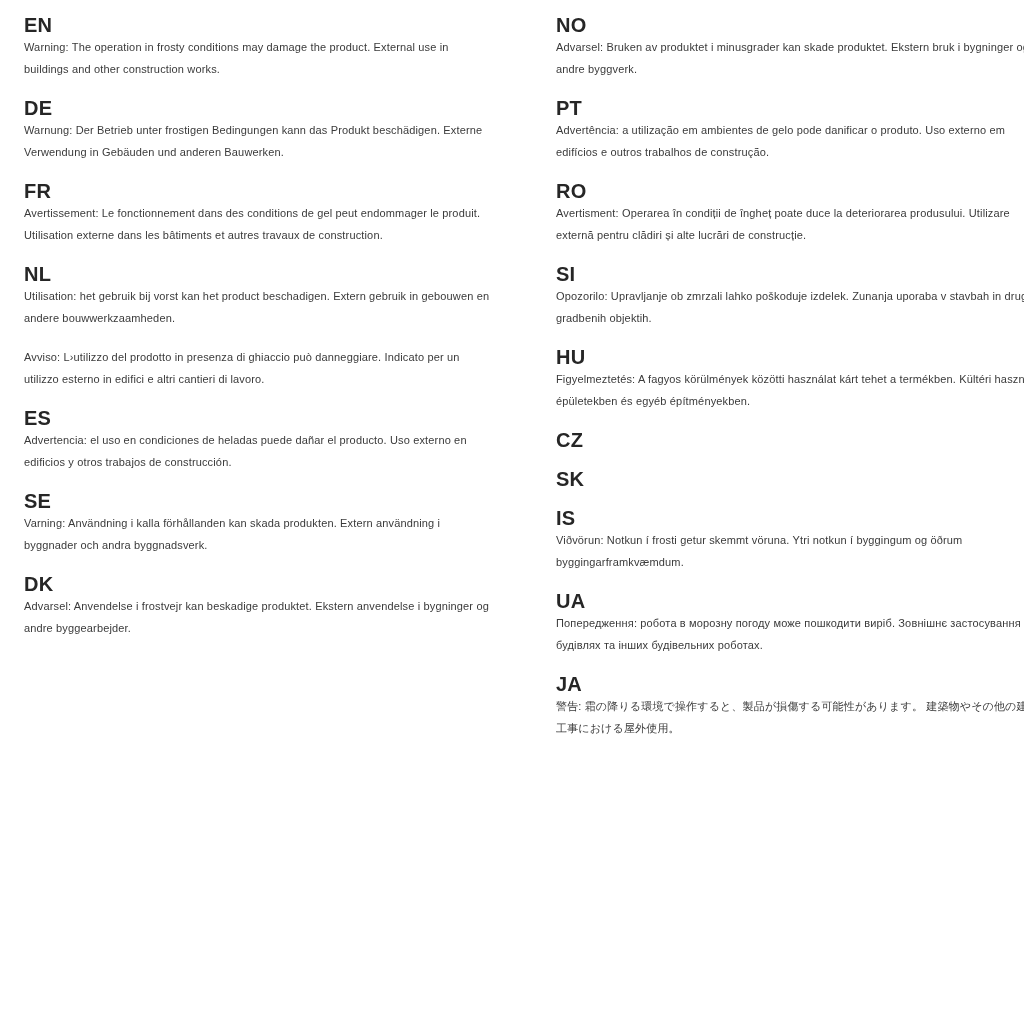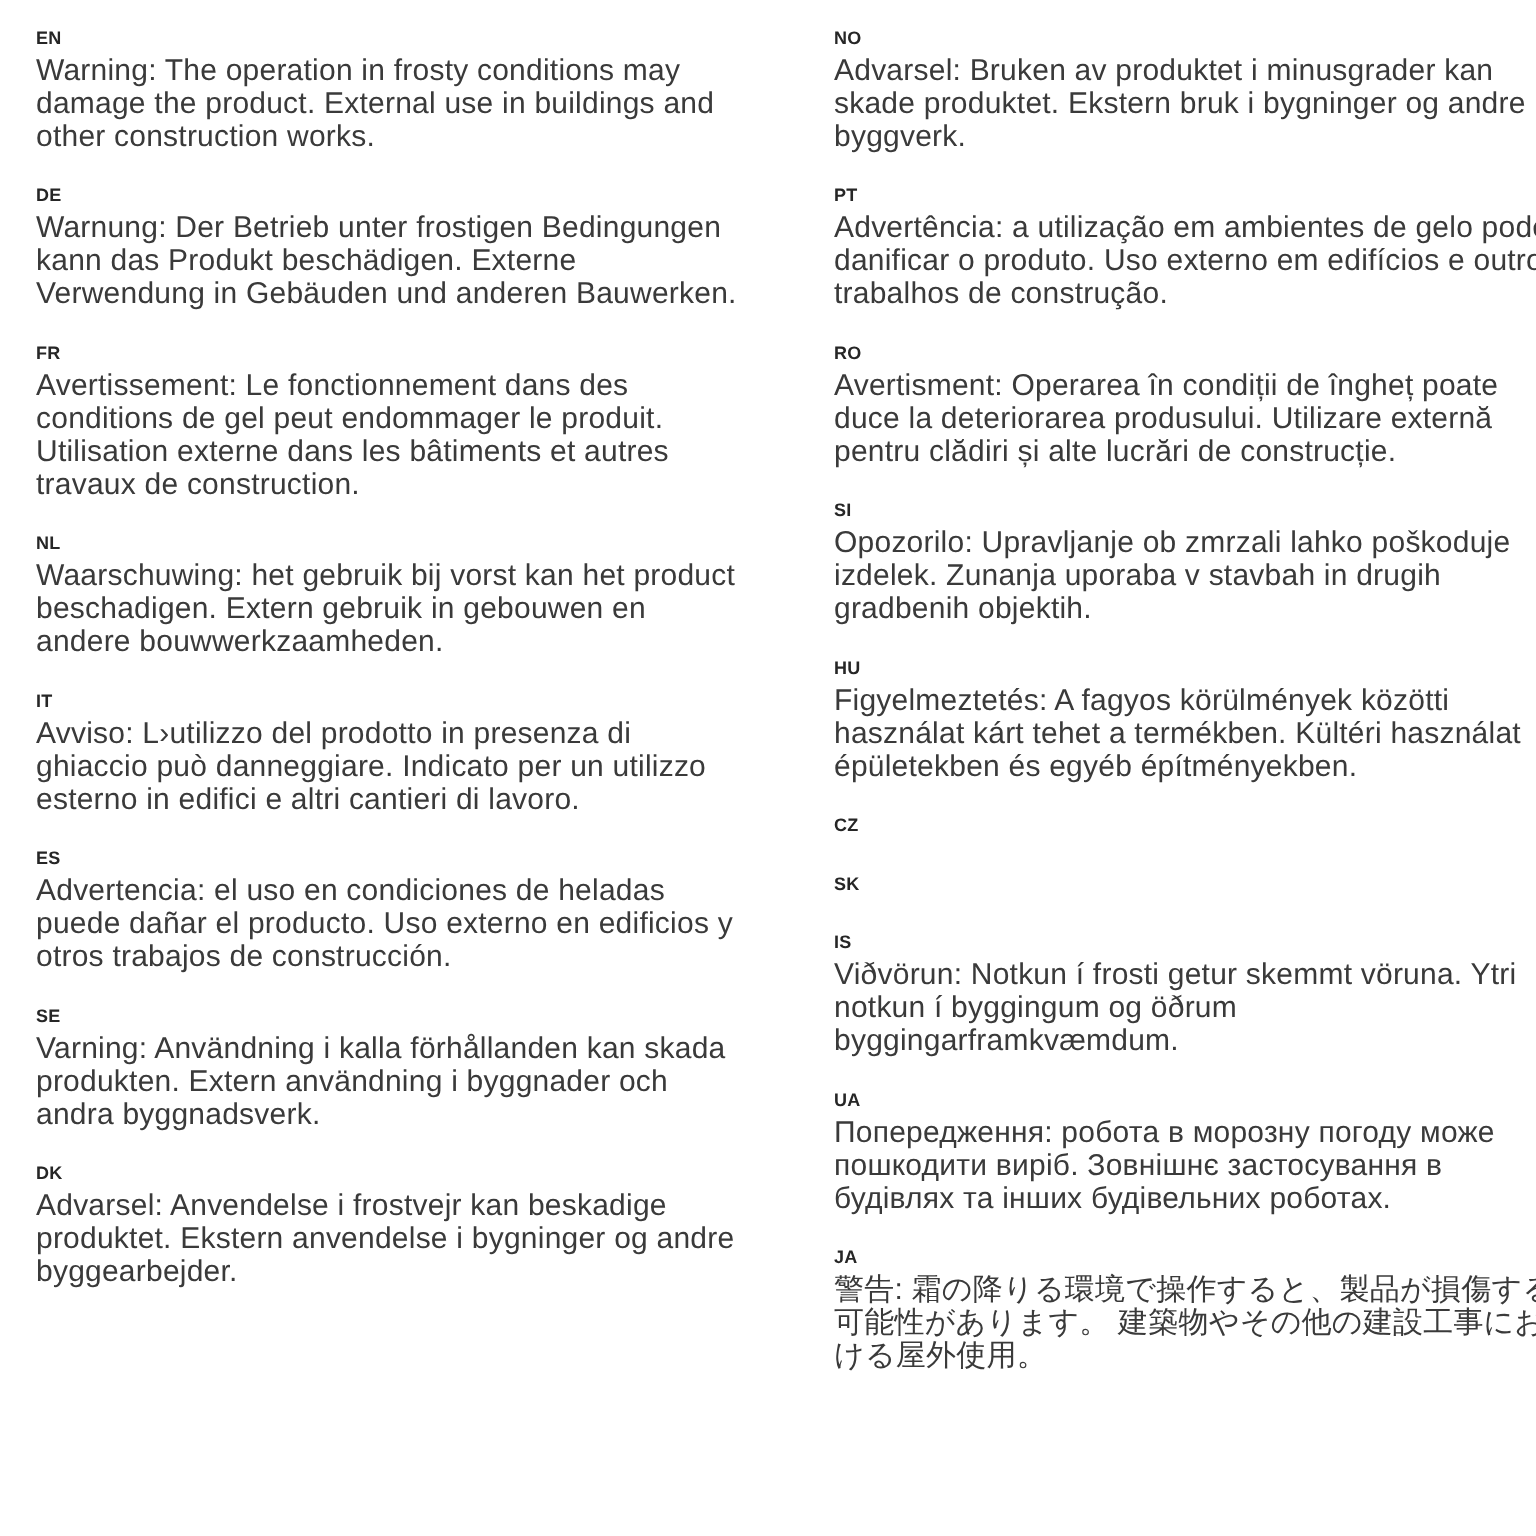--- a/index.html
+++ b/index.html
@@ -27,29 +27,29 @@
   .col-right {
     left: 516px;
     width: 488px;
     margin-left: 40px;
   }
   .section {
     margin-bottom: 17px;
   }
   .lang-code {
     margin: 0;
-    font-size: 12px;
+    font-size: 20px;
     font-weight: 700;
     line-height: 22px;
     color: #262626;
     letter-spacing: 0.2px;
   }
   .warning-text {
     margin: 0;
-    font-size: 20px;
+    font-size: 11px;
     font-weight: 400;
     line-height: 22px;
     color: #3a3a3a;
     letter-spacing: 0.15px;
   }
 </style>
 </head>
 <body>
 
 <div class="page">
@@ -62,24 +62,23 @@
     <div class="section">
       <h2 class="lang-code">DE</h2>
       <p class="warning-text">Warnung: Der Betrieb unter frostigen Bedingungen kann das Produkt beschädigen. Externe Verwendung in Gebäuden und anderen Bauwerken.</p>
     </div>
     <div class="section">
       <h2 class="lang-code">FR</h2>
       <p class="warning-text">Avertissement: Le fonctionnement dans des conditions de gel peut endommager le produit. Utilisation externe dans les bâtiments et autres travaux de construction.</p>
     </div>
     <div class="section">
       <h2 class="lang-code">NL</h2>
-      <p class="warning-text">Waarschuwing: het gebruik bij vorst kan het product beschadigen. Extern gebruik in gebouwen en andere bouwwerkzaamheden.</p>
+      <p class="warning-text">Utilisation: het gebruik bij vorst kan het product beschadigen. Extern gebruik in gebouwen en andere bouwwerkzaamheden.</p>
     </div>
     <div class="section">
-      <h2 class="lang-code">IT</h2>
       <p class="warning-text">Avviso: L›utilizzo del prodotto in presenza di ghiaccio può danneggiare. Indicato per un utilizzo esterno in edifici e altri cantieri di lavoro.</p>
     </div>
     <div class="section">
       <h2 class="lang-code">ES</h2>
       <p class="warning-text">Advertencia: el uso en condiciones de heladas puede dañar el producto. Uso externo en edificios y otros trabajos de construcción.</p>
     </div>
     <div class="section">
       <h2 class="lang-code">SE</h2>
       <p class="warning-text">Varning: Användning i kalla förhållanden kan skada produkten. Extern användning i byggnader och andra byggnadsverk.</p>
     </div>

